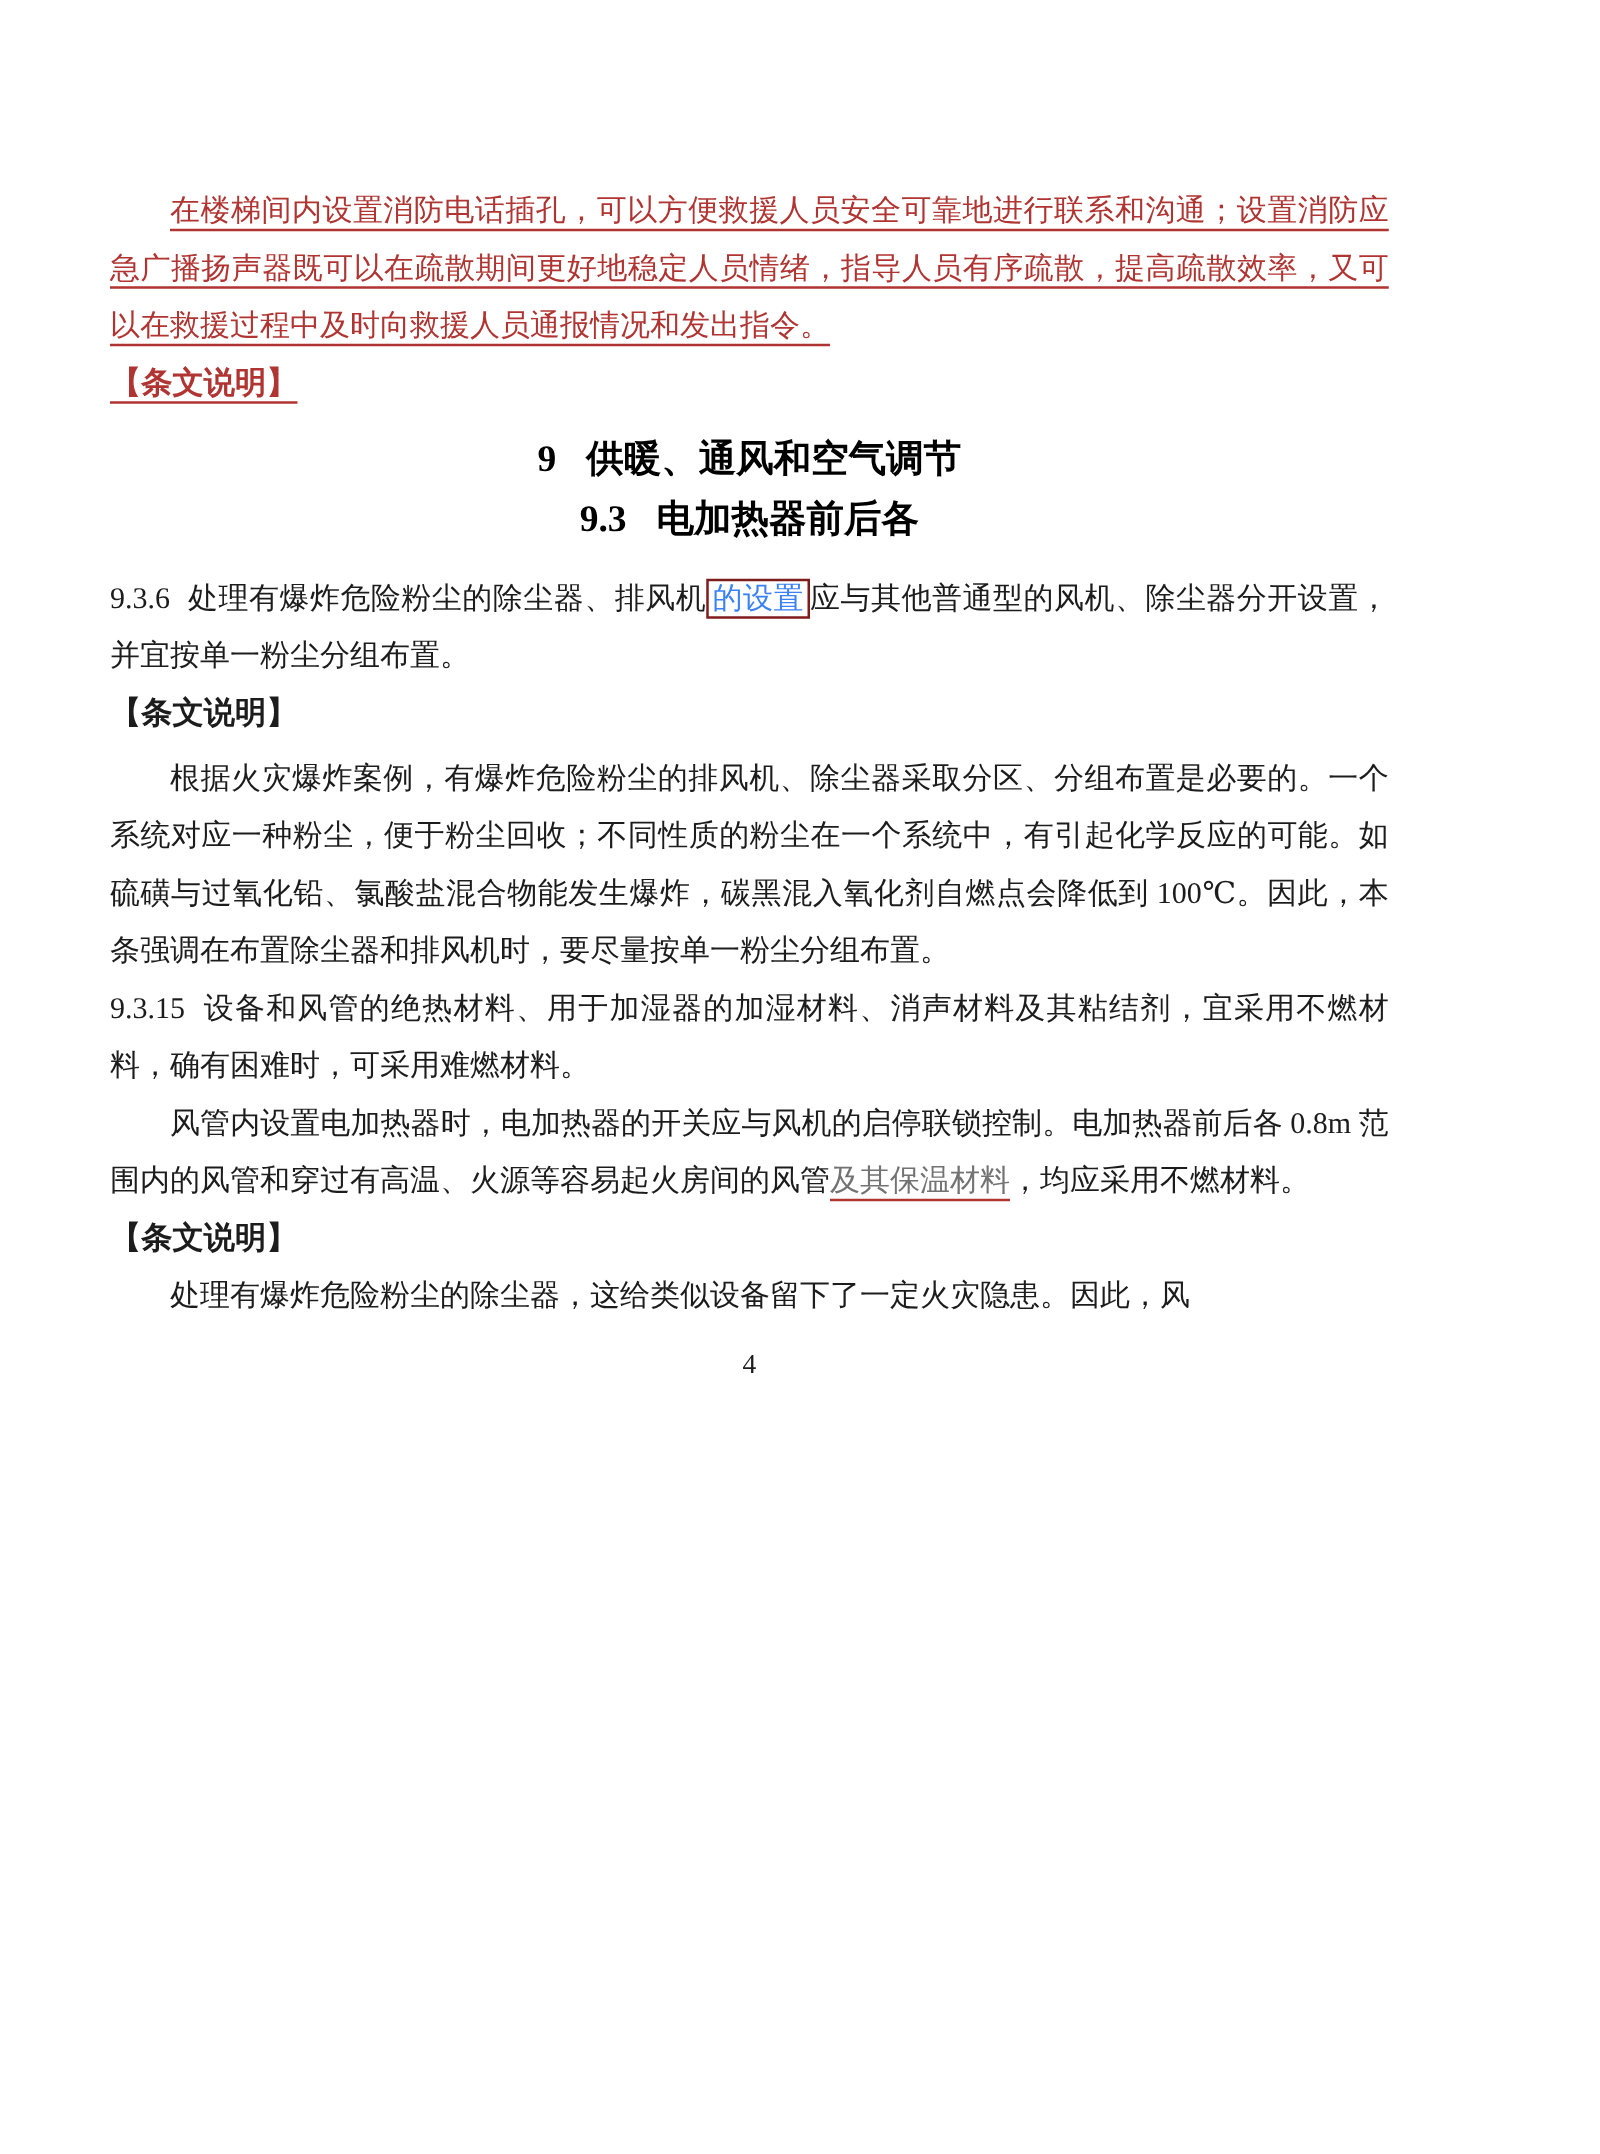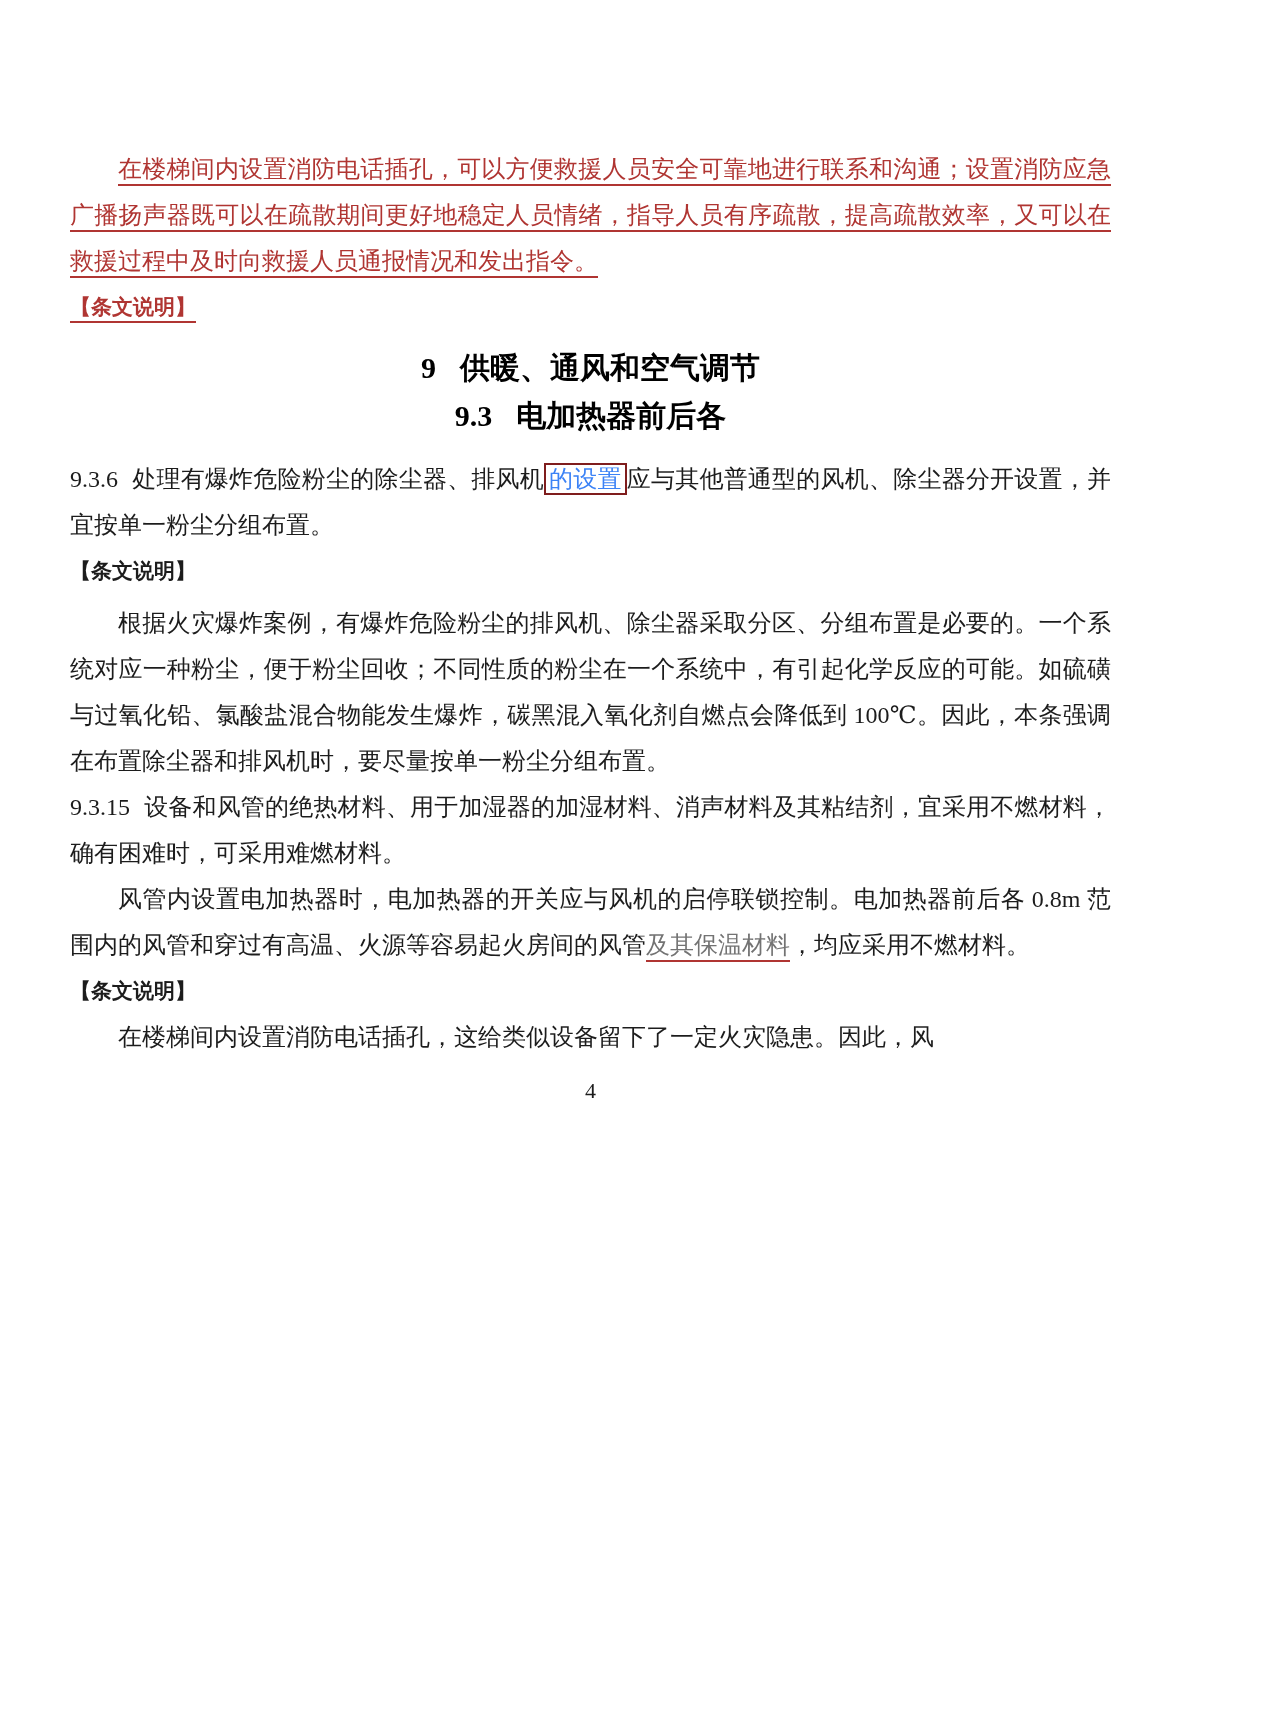--- a/index.html
+++ b/index.html
@@ -3,21 +3,21 @@
 <meta charset="utf-8">
 <style>
   * { margin: 0; padding: 0; box-sizing: border-box; }
   html, body { background: #ffffff; }
   .page {
     position: relative;
     width: 1280px;
     height: 1509px;
     margin: 0 auto;
     background: #ffffff;
-    padding: 146px 169px 0 70px;
+    padding: 146px 169px 0 88px;
     overflow: hidden;
     font-family: "Liberation Serif", "DejaVu Serif", serif;
     color: #1c1c1c;
     border-radius: 25px;
   }
   .body {
     font-size: 24px;
     line-height: 46px;
     text-align: justify;
     text-justify: inter-character;
@@ -37,21 +37,21 @@
     color: #000000;
     font-size: 30px;
     line-height: 44px;
     margin: 14px 0 20px 0;
     font-family: "Liberation Serif", "DejaVu Serif", serif;
   }
   .sec .secnum { margin-right: 24px; }
   .sec.s9  { margin: 16px 0 4px 0; }
   .sec.s93 { margin: 4px 0 18px 0; }
   .label {
-    font-size: 21px;
+    font-size: 25px;
     line-height: 46px;
     font-weight: bold;
   }
   .label.red { font-weight: bold; }
   .insbox {
     color: #3b82f6;
     border: 2px solid #7f1d1d;
     padding: 1px 3px;
   }
   .insu {
@@ -103,17 +103,17 @@
   <p class="body">
     <span class="cnum">9.3.15</span><span>设备和风管的绝热材料、用于加湿器的加湿材料、消声材料及其粘结剂，宜采用不燃材料，确有困难时，可采用难燃材料。</span>
   </p>
 
   <p class="body ind">
     <span>风管内设置电加热器时，电加热器的开关应与风机的启停联锁控制。电加热器前后各 0.8m 范围内的风管和穿过有高温、火源等容易起火房间的风管</span><span class="insu">及其保温材料</span><span>，均应采用不燃材料。</span>
   </p>
 
   <p class="label">【条文说明】</p>
 
-  <p class="body ind">在楼梯间内设置消防电话插孔，这给类似设备留下了一定火灾隐患。因此，风</p>
+  <p class="body ind">处理有爆炸危险粉尘的除尘器，这给类似设备留下了一定火灾隐患。因此，风</p>
 
   <div class="pageno">4</div>
 
 </div>
 
 </body></html>

